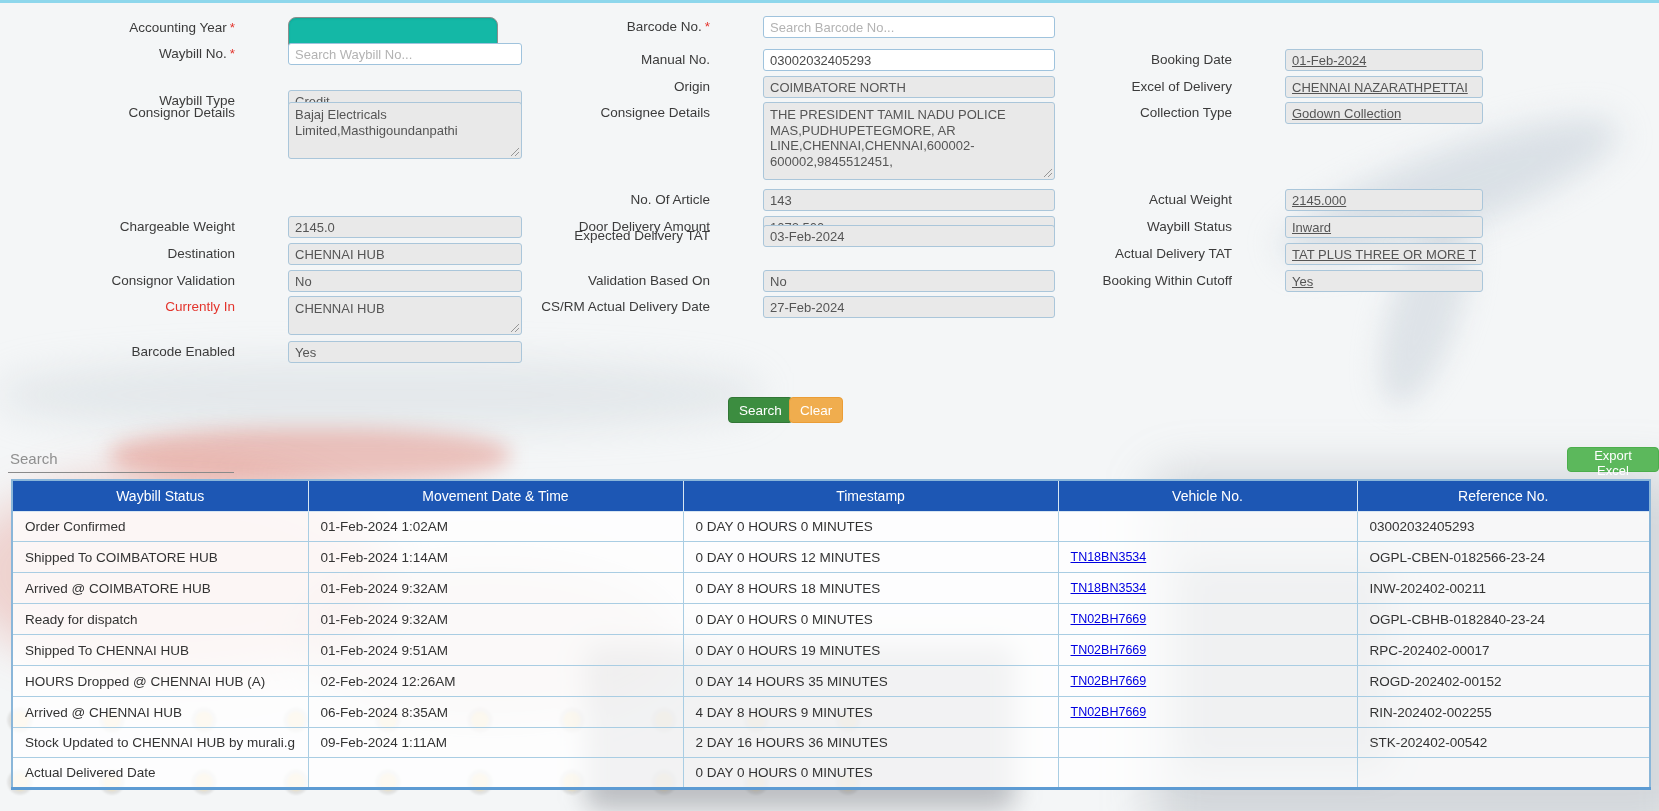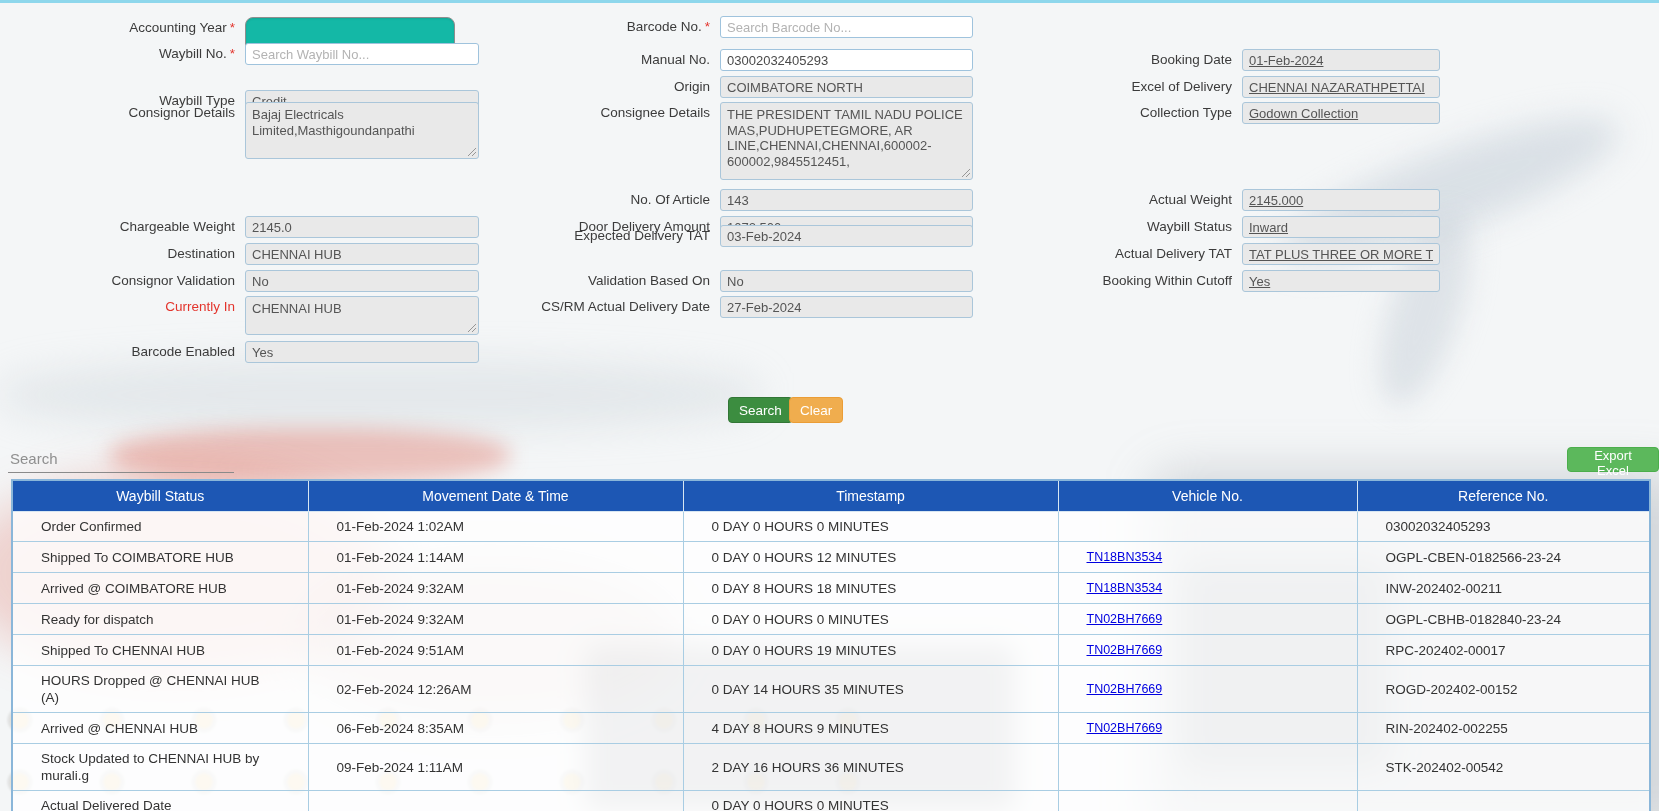--- a/index.html
+++ b/index.html
@@ -26,32 +26,32 @@
             background-image:radial-gradient(circle 8px at 20px 30px,rgba(238,186,60,.75) 0 8px,rgba(70,60,50,.25) 9px 12px,transparent 13px);
             background-size:92px 62px;}
   .wm-container{left:585px;top:645px;width:430px;height:165px;background:rgba(58,62,72,.30);
                 border-radius:14px;filter:blur(13px);}
   .wm-truck{left:1150px;top:470px;width:540px;height:370px;background:rgba(118,128,138,.26);
             border-radius:30px;filter:blur(24px);}
   .wm-truckcab{left:1180px;top:560px;width:210px;height:210px;background:rgba(88,98,108,.25);
                border-radius:20px;filter:blur(15px);}
 
   
-  .fg{position:absolute;display:flex;align-items:flex-start;}
+  .fg{position:absolute;display:flex;align-items:flex-start;gap:43px;}
   .lbl{flex:none;text-align:right;font-size:13.5px;color:#3b3b3b;line-height:22px;white-space:nowrap;}
   .c1 .lbl{width:225px;} .c2 .lbl{width:224px;} .c3 .lbl{width:224px;}
   .c1{left:10px;} .c2{left:486px;} .c3{left:1008px;}
   .req{color:#e3342c;margin-left:3px;font-size:13.5px;}
   .lbl-red{color:#e3342c;}
   .ctrl{margin-left:10px;position:relative;}
   .tb{box-sizing:border-box;height:22px;border:1px solid #9fc3dd;border-radius:3px;
       padding:0 6px;font-family:"Liberation Sans",sans-serif;font-size:13px;color:#4a4a4a;
       background:#fff;outline:none;}
   .tb::placeholder{color:#b3b3b3;}
-  .w1{width:234px;} .w2{width:253px;} .w3{width:198px;text-decoration:underline;}
+  .w1{width:234px;} .w2{width:292px;} .w3{width:198px;text-decoration:underline;}
   .ro{background:#e9e9e9;border-color:#aac6da;color:#555;}
   .sel{box-sizing:border-box;width:210px;height:26px;border:1px solid #8e8e8e;border-radius:8px;
        background:#14b8a6;box-shadow:inset 0 1px 2px rgba(0,0,0,.10);font-size:14px;color:#333;
        line-height:24px;padding:18px 12px;cursor:pointer;}
   .ta{box-sizing:border-box;position:relative;border:1px solid #aac6da;border-radius:3px;
       background:#e9e9e9;color:#555;font-size:13px;line-height:15.5px;padding:4px 6px;
       overflow:hidden;overflow-wrap:break-word;}
   .ta::after{content:"";position:absolute;right:2px;bottom:2px;width:9px;height:9px;
       background:repeating-linear-gradient(135deg,#969696 0 1px,transparent 1px 3.2px);
       clip-path:polygon(100% 0,100% 100%,0 100%);}
@@ -70,21 +70,21 @@
           font-family:"Liberation Sans",sans-serif;outline:none;}
   .filter::placeholder{color:#8f8f8f;}
 
   
   .movtbl{position:absolute;left:11px;top:479px;width:1638px;border-collapse:collapse;
           table-layout:fixed;font-size:13.5px;color:#333;
           border:2px solid #8ab6d9;border-bottom:3px solid #5d9bd3;}
   .movtbl th{background:#1d57b4;color:#fff;font-weight:normal;font-size:14px;height:30px;
              border:1.5px solid #d7e6f2;text-align:center;padding:0 6px;}
   .movtbl td{border:1.5px solid #a9cde3;background:rgba(255,255,255,.80);
-             padding:6px 28px;line-height:17px;vertical-align:middle;}
+             padding:6px 12px;line-height:17px;vertical-align:middle;}
   .movtbl a{color:#0000e0;font-size:12.5px;text-decoration:underline;}
 </style>
 </head>
 <body>
 
 <div class="page">
   <div class="topline"></div>
 
   <div class="wm">
     <div class="wm-plane1"></div>

